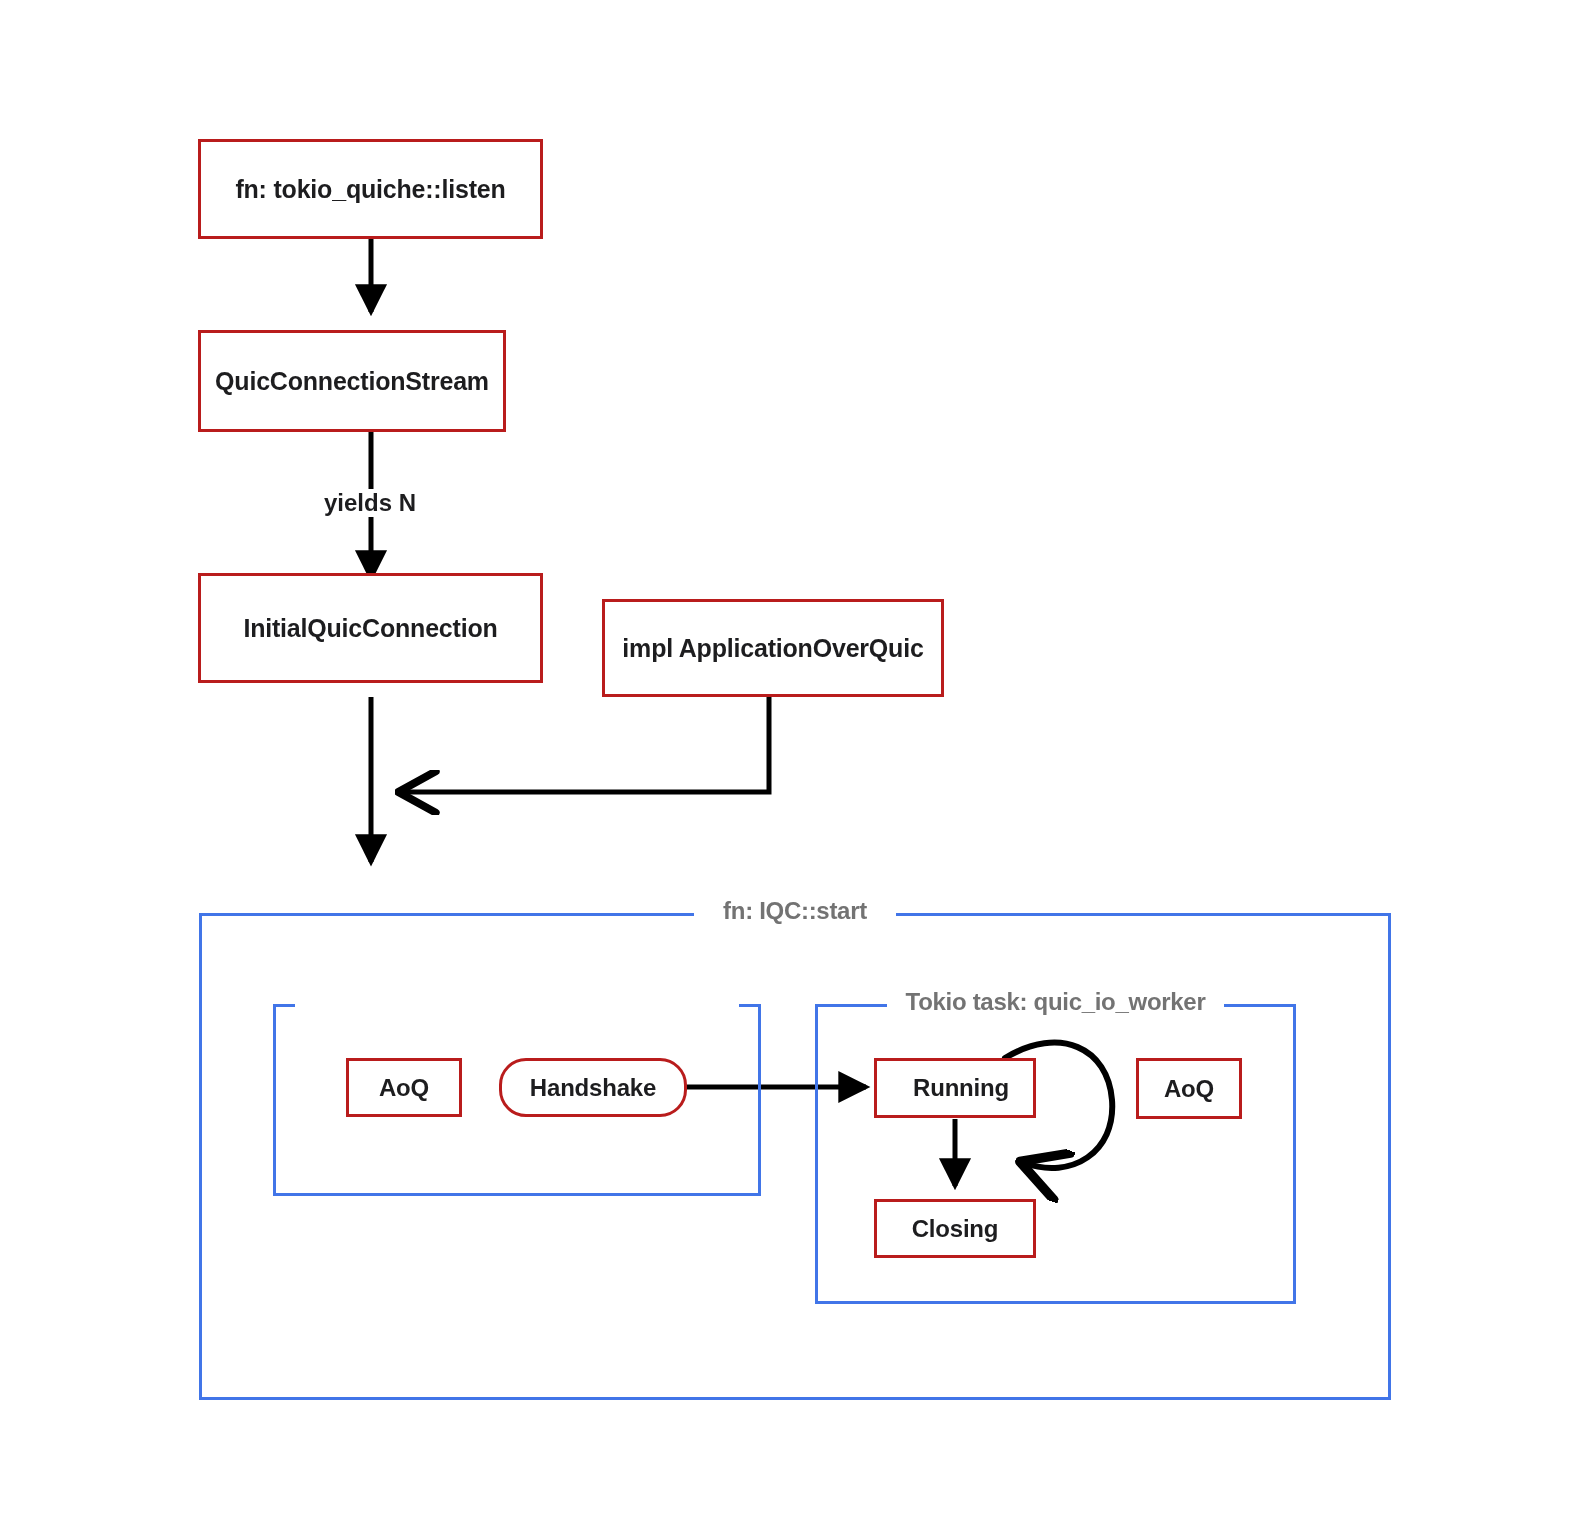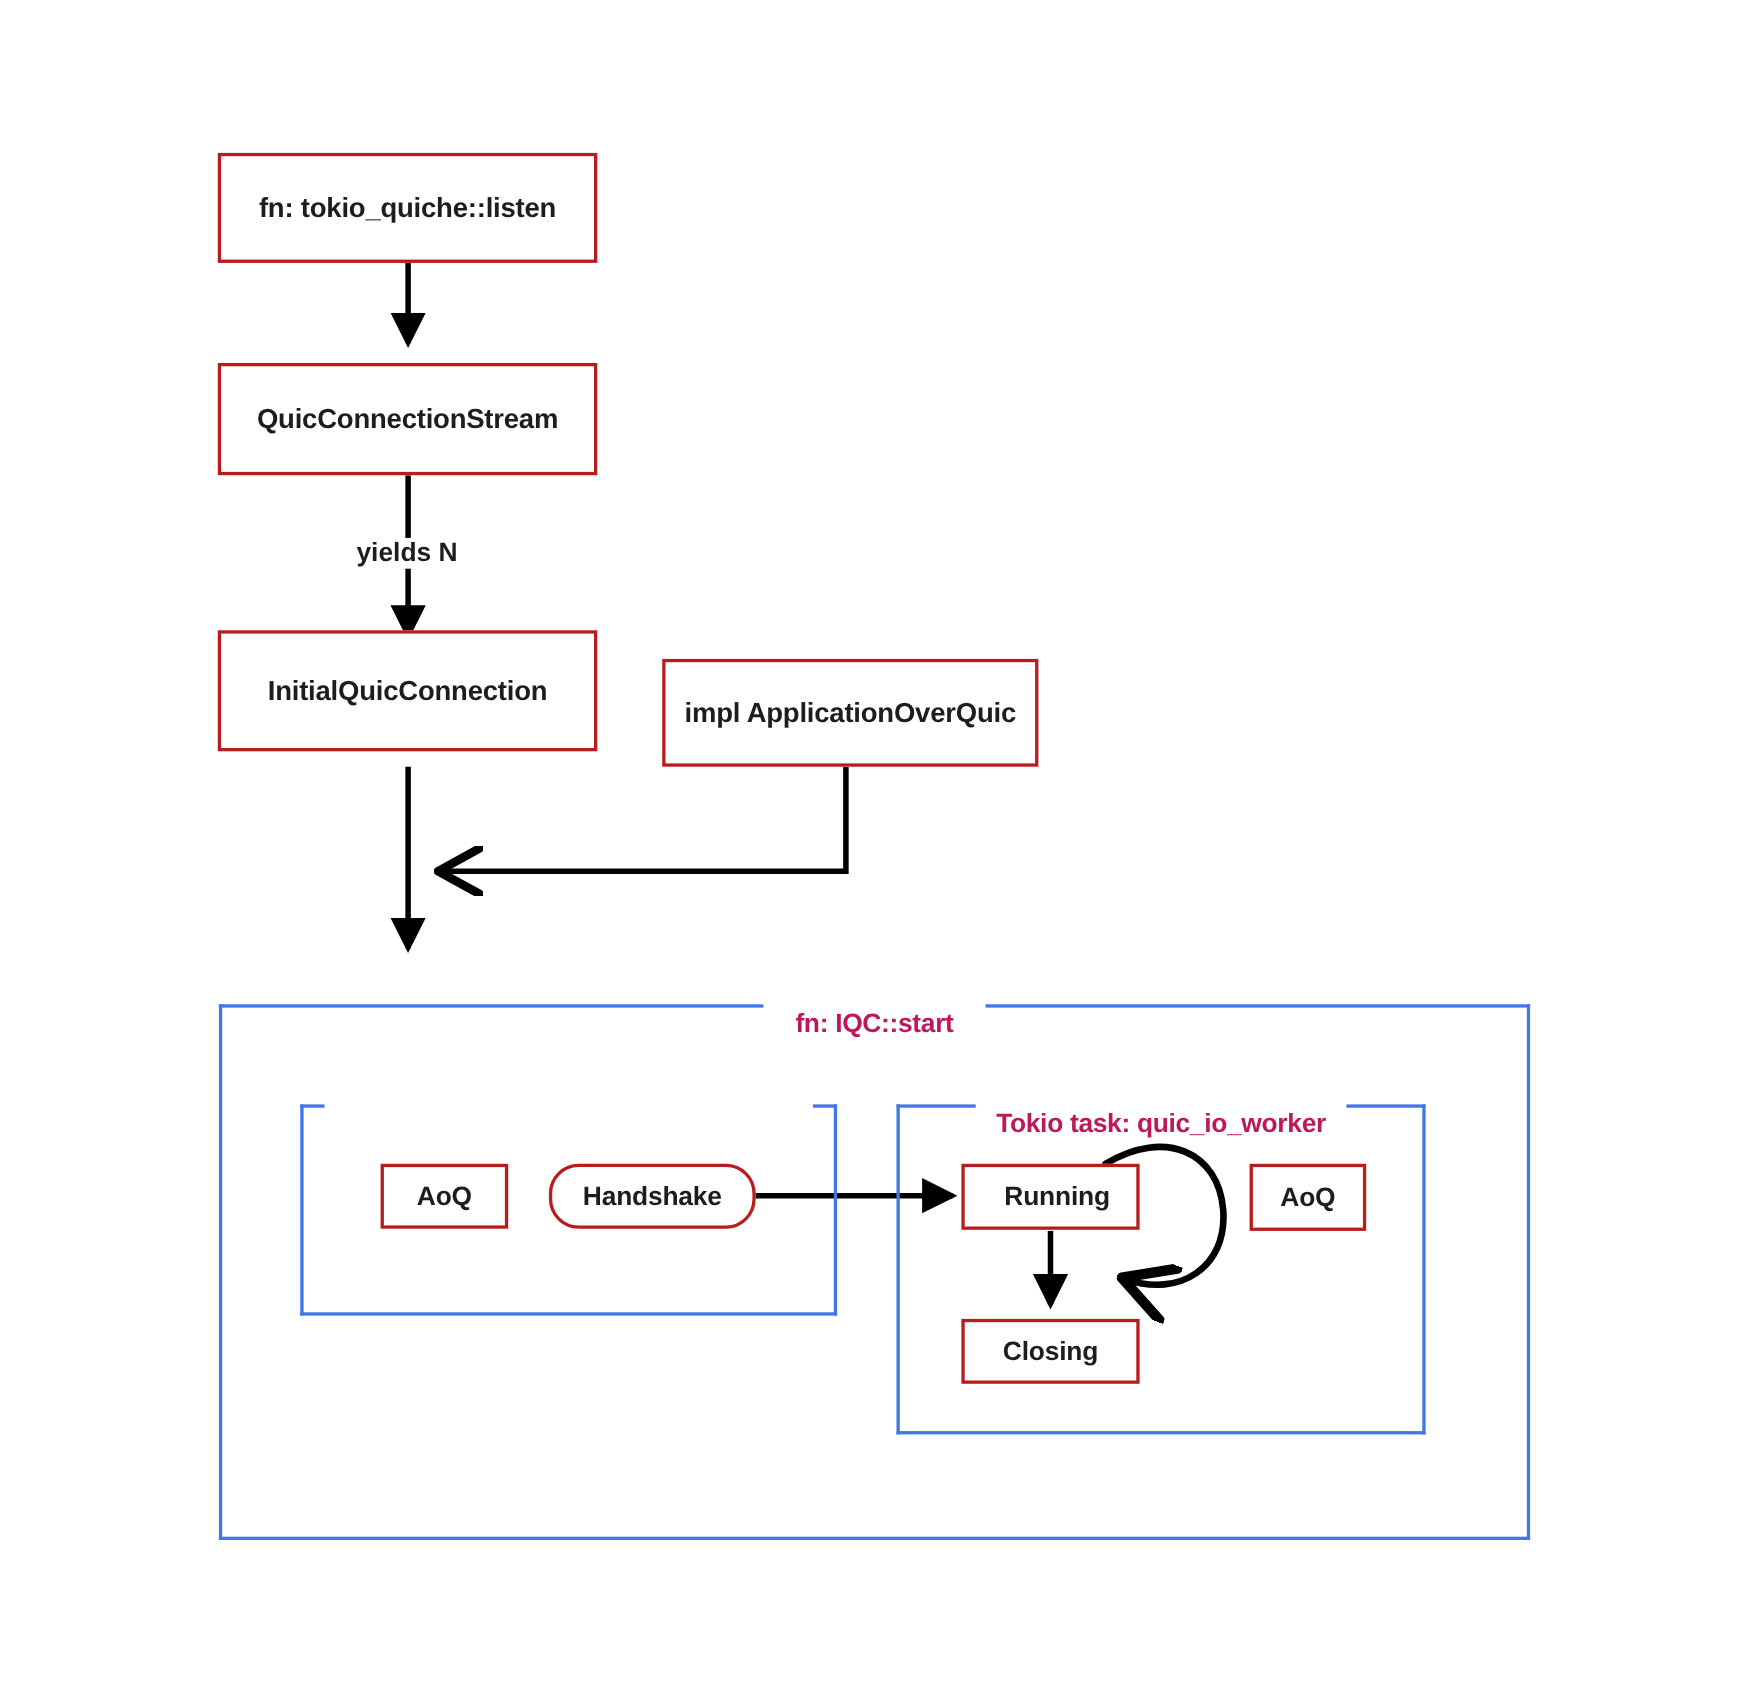--- a/index.html
+++ b/index.html
@@ -68,27 +68,26 @@
   .group > .g-left, .group > .g-right { width: 3px; top: 0; bottom: 0; }
   .group > .g-left { left: 0; }
   .group > .g-right { right: 0; }
   .group > .g-bottom { height: 3px; left: 0; right: 0; bottom: 0; }
   .group > .g-top-l, .group > .g-top-r { height: 3px; top: 0; }
   .group-title {
     position: absolute;
     top: -16px;
     font-size: 24px;
     font-weight: bold;
-    color: #be185d;
+    color: #737373;
     white-space: nowrap;
     letter-spacing: -0.3px;
     z-index: 2;
     background: #ffffff;
     padding: 0 8px;
-    margin-top: 20px;
   }
 </style>
 </head>
 <body>
 
 <div id="canvas">
 
   <svg class="layer" viewBox="0 0 1590 1540">
     <defs>
       <marker id="arrowSolid" viewBox="0 0 12 12" refX="9.5" refY="6" markerWidth="7" markerHeight="7" orient="auto-start-reverse">
@@ -126,21 +125,21 @@
 
     <g>
       <line x1="955" y1="1119" x2="955" y2="1186" stroke="#000000" stroke-width="5" marker-end="url(#arrowSolid)"></line>
     </g>
   </svg>
 
   <div class="node node-lg" style="left:198px; top:139px; width:345px; height:100px;">
     <span>fn: tokio_quiche::listen</span>
   </div>
 
-  <div class="node node-lg" style="left:198px; top:330px; width:345px; height:102px;">
+  <div class="node node-lg" style="left:198px; top:330px; width:308px; height:102px;">
     <span>QuicConnectionStream</span>
   </div>
 
   <div class="edge-label" style="left:318px; top:489px;">
     <span>yields N</span>
   </div>
 
   <div class="node node-lg" style="left:198px; top:573px; width:345px; height:110px;">
     <span>InitialQuicConnection</span>
   </div>

